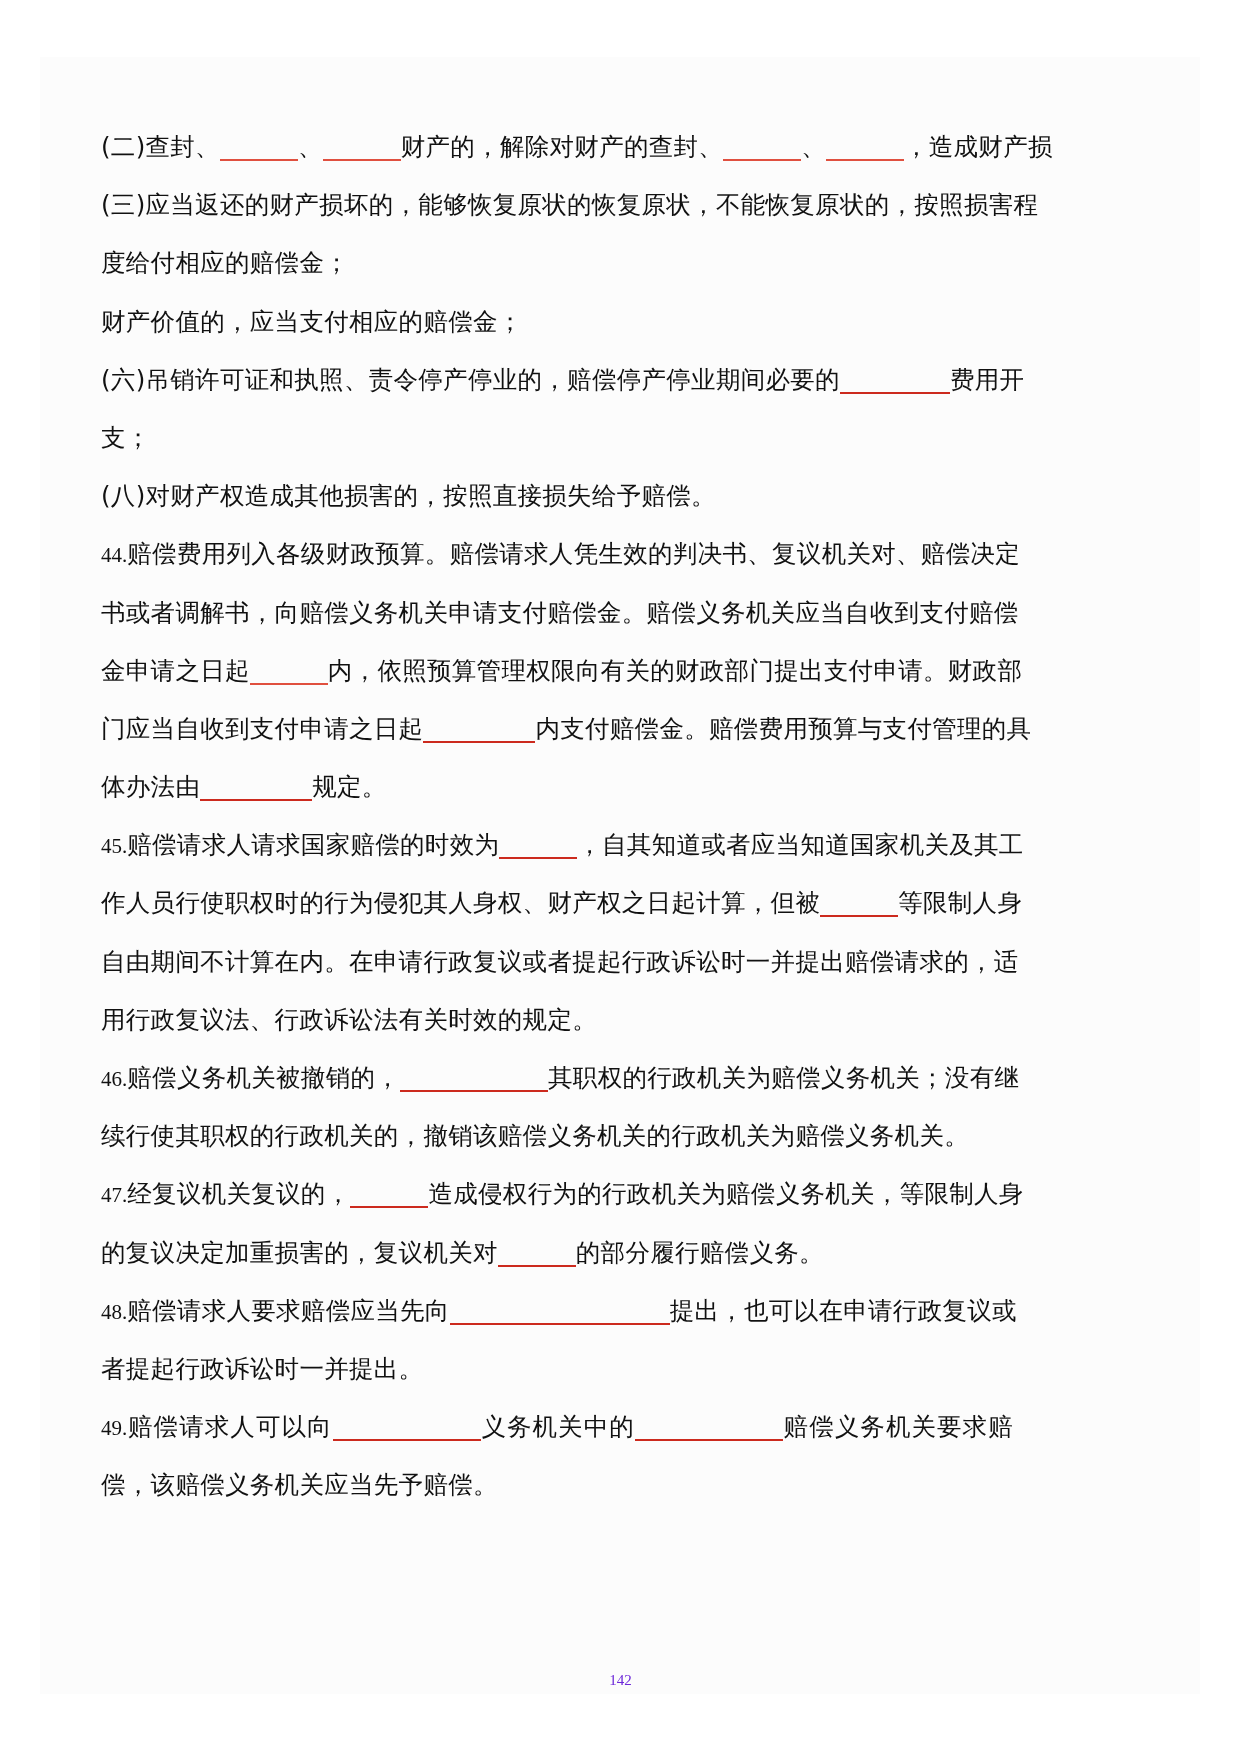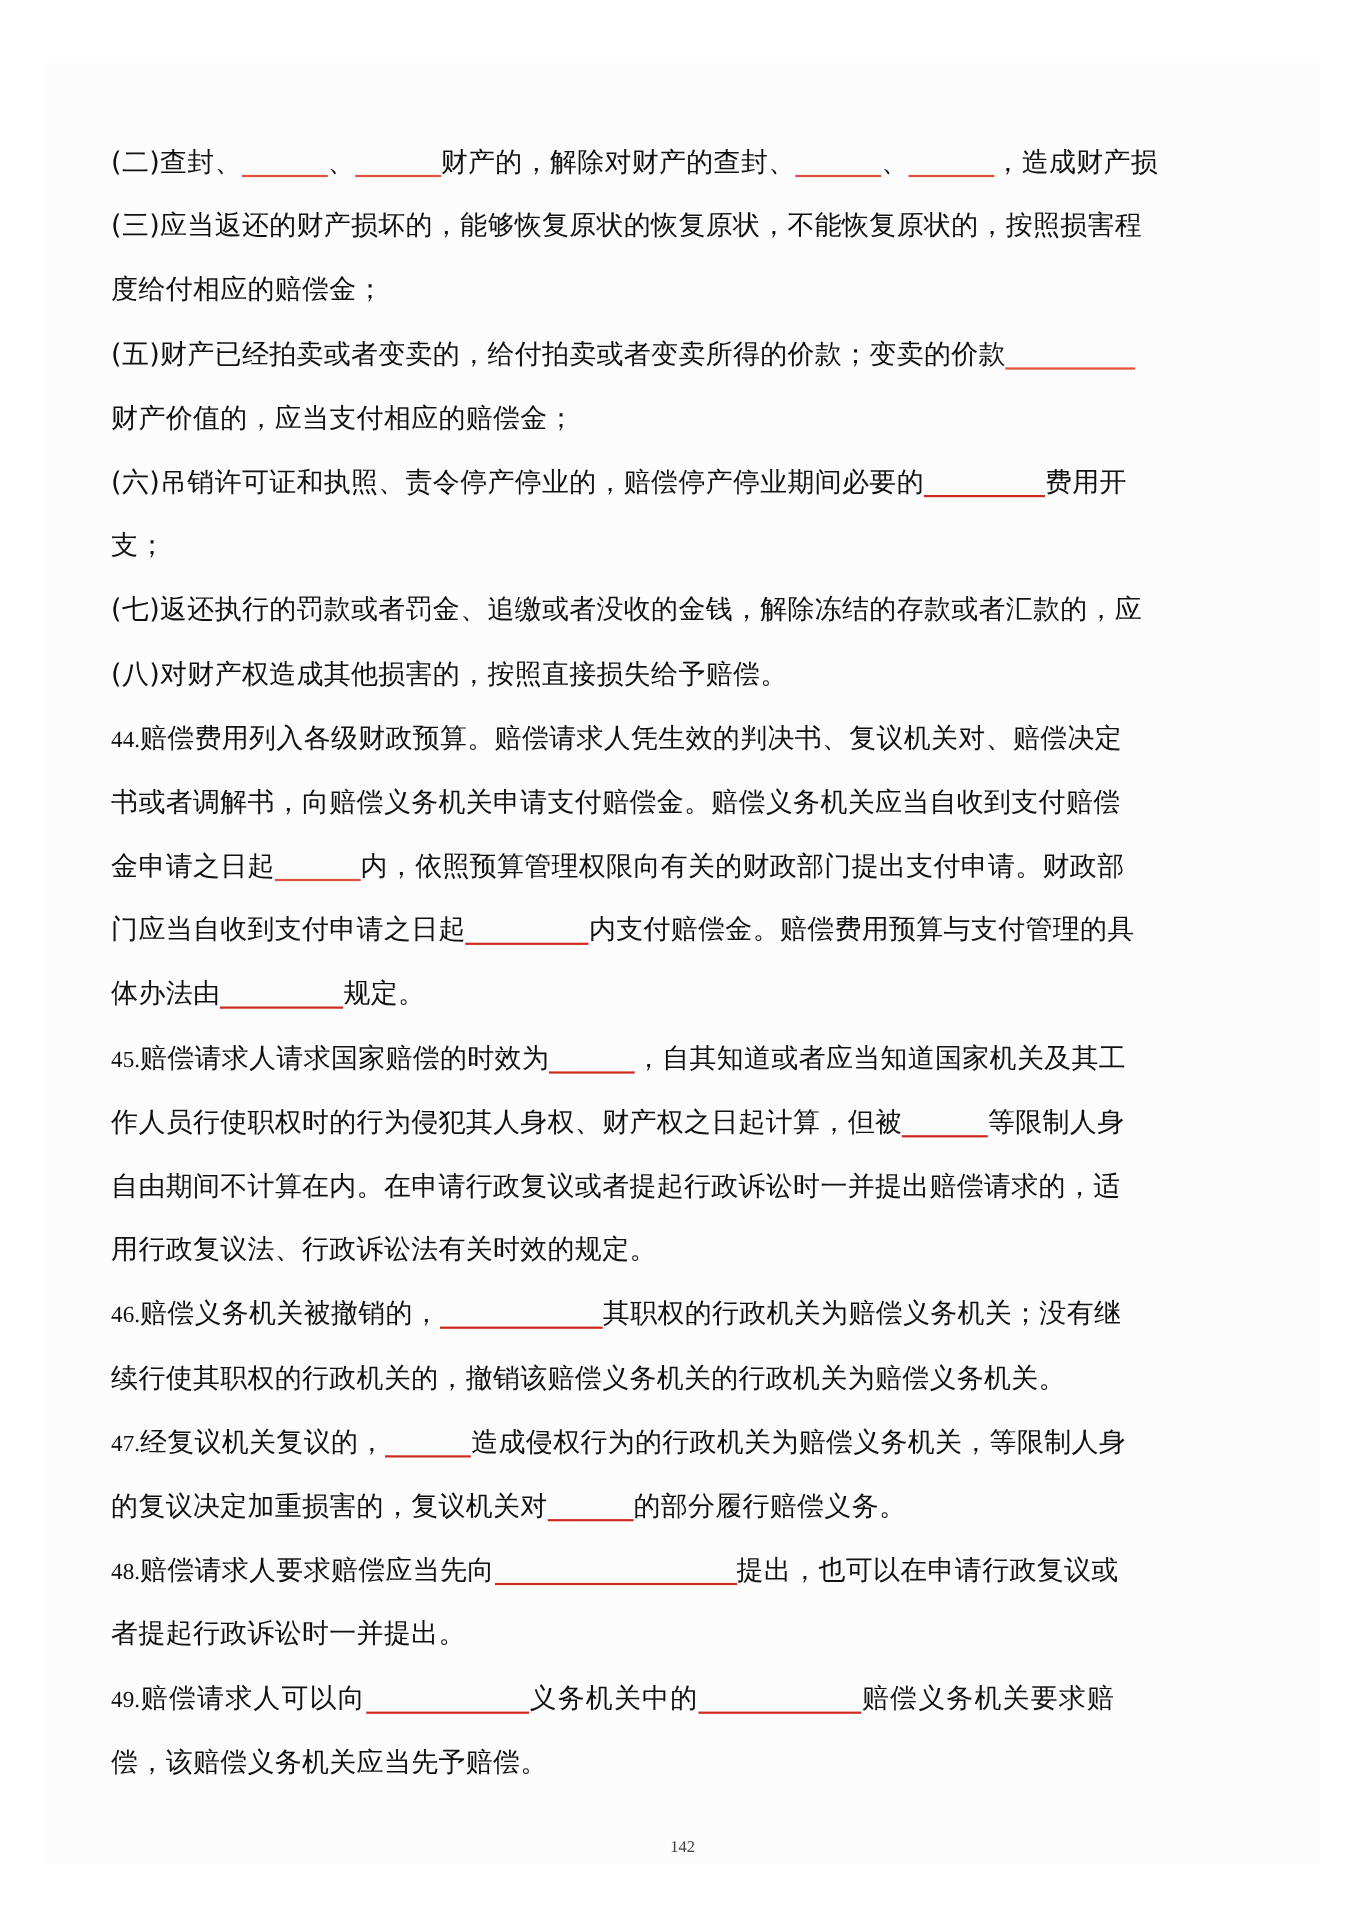--- a/index.html
+++ b/index.html
@@ -39,37 +39,35 @@
     vertical-align: -6px;
   }
   .blank.dark { border-bottom-color: #cc2a1e; }
   .page-number {
     position: absolute;
     left: 0; width: 1241px;
     top: 1672px;
     text-align: center;
     font-family: "Liberation Serif", "DejaVu Serif", serif;
     font-size: 15px;
-    color: #404040;
+    color: #6d28d9;
   }
 </style>
 </head>
 <body>
 
 <div class="page"></div>
 
 <div class="content" id="content">
     <div class="line justify"><span>(二)查封、</span><span class="blank" style="width: 78px;"></span><span>、</span><span class="blank" style="width: 78px;"></span><span>财产的，解除对财产的查封、</span><span class="blank" style="width: 78px;"></span><span>、</span><span class="blank" style="width: 78px;"></span><span>，造成财产损</span></div>
     <div class="line justify"><span>(三)应当返还的财产损坏的，能够恢复原状的恢复原状，不能恢复原状的，按照损害程</span></div>
     <div class="line"><span>度给付相应的赔偿金；</span></div>
-    <div class="line justify"><span>(五)财产已经拍卖或者变卖的，给付拍卖或者变卖所得的价款；变卖的价款</span><span class="blank" style="width: 118px;"></span></div>
     <div class="line"><span>财产价值的，应当支付相应的赔偿金；</span></div>
     <div class="line justify"><span>(六)吊销许可证和执照、责令停产停业的，赔偿停产停业期间必要的</span><span class="blank dark" style="width: 110px;"></span><span>费用开</span></div>
     <div class="line"><span>支；</span></div>
-    <div class="line justify"><span>(七)返还执行的罚款或者罚金、追缴或者没收的金钱，解除冻结的存款或者汇款的，应</span></div>
     <div class="line"><span>(八)对财产权造成其他损害的，按照直接损失给予赔偿。</span></div>
     <div class="line justify"><span class="num">44.</span><span>赔偿费用列入各级财政预算。赔偿请求人凭生效的判决书、复议机关对、赔偿决定</span></div>
     <div class="line justify"><span>书或者调解书，向赔偿义务机关申请支付赔偿金。赔偿义务机关应当自收到支付赔偿</span></div>
     <div class="line justify"><span>金申请之日起</span><span class="blank" style="width: 78px;"></span><span>内，依照预算管理权限向有关的财政部门提出支付申请。财政部</span></div>
     <div class="line justify"><span>门应当自收到支付申请之日起</span><span class="blank dark" style="width: 112px;"></span><span>内支付赔偿金。赔偿费用预算与支付管理的具</span></div>
     <div class="line"><span>体办法由</span><span class="blank dark" style="width: 112px;"></span><span>规定。</span></div>
     <div class="line justify"><span class="num">45.</span><span>赔偿请求人请求国家赔偿的时效为</span><span class="blank dark" style="width: 78px;"></span><span>，自其知道或者应当知道国家机关及其工</span></div>
     <div class="line justify"><span>作人员行使职权时的行为侵犯其人身权、财产权之日起计算，但被</span><span class="blank dark" style="width: 78px;"></span><span>等限制人身</span></div>
     <div class="line justify"><span>自由期间不计算在内。在申请行政复议或者提起行政诉讼时一并提出赔偿请求的，适</span></div>
     <div class="line"><span>用行政复议法、行政诉讼法有关时效的规定。</span></div>

